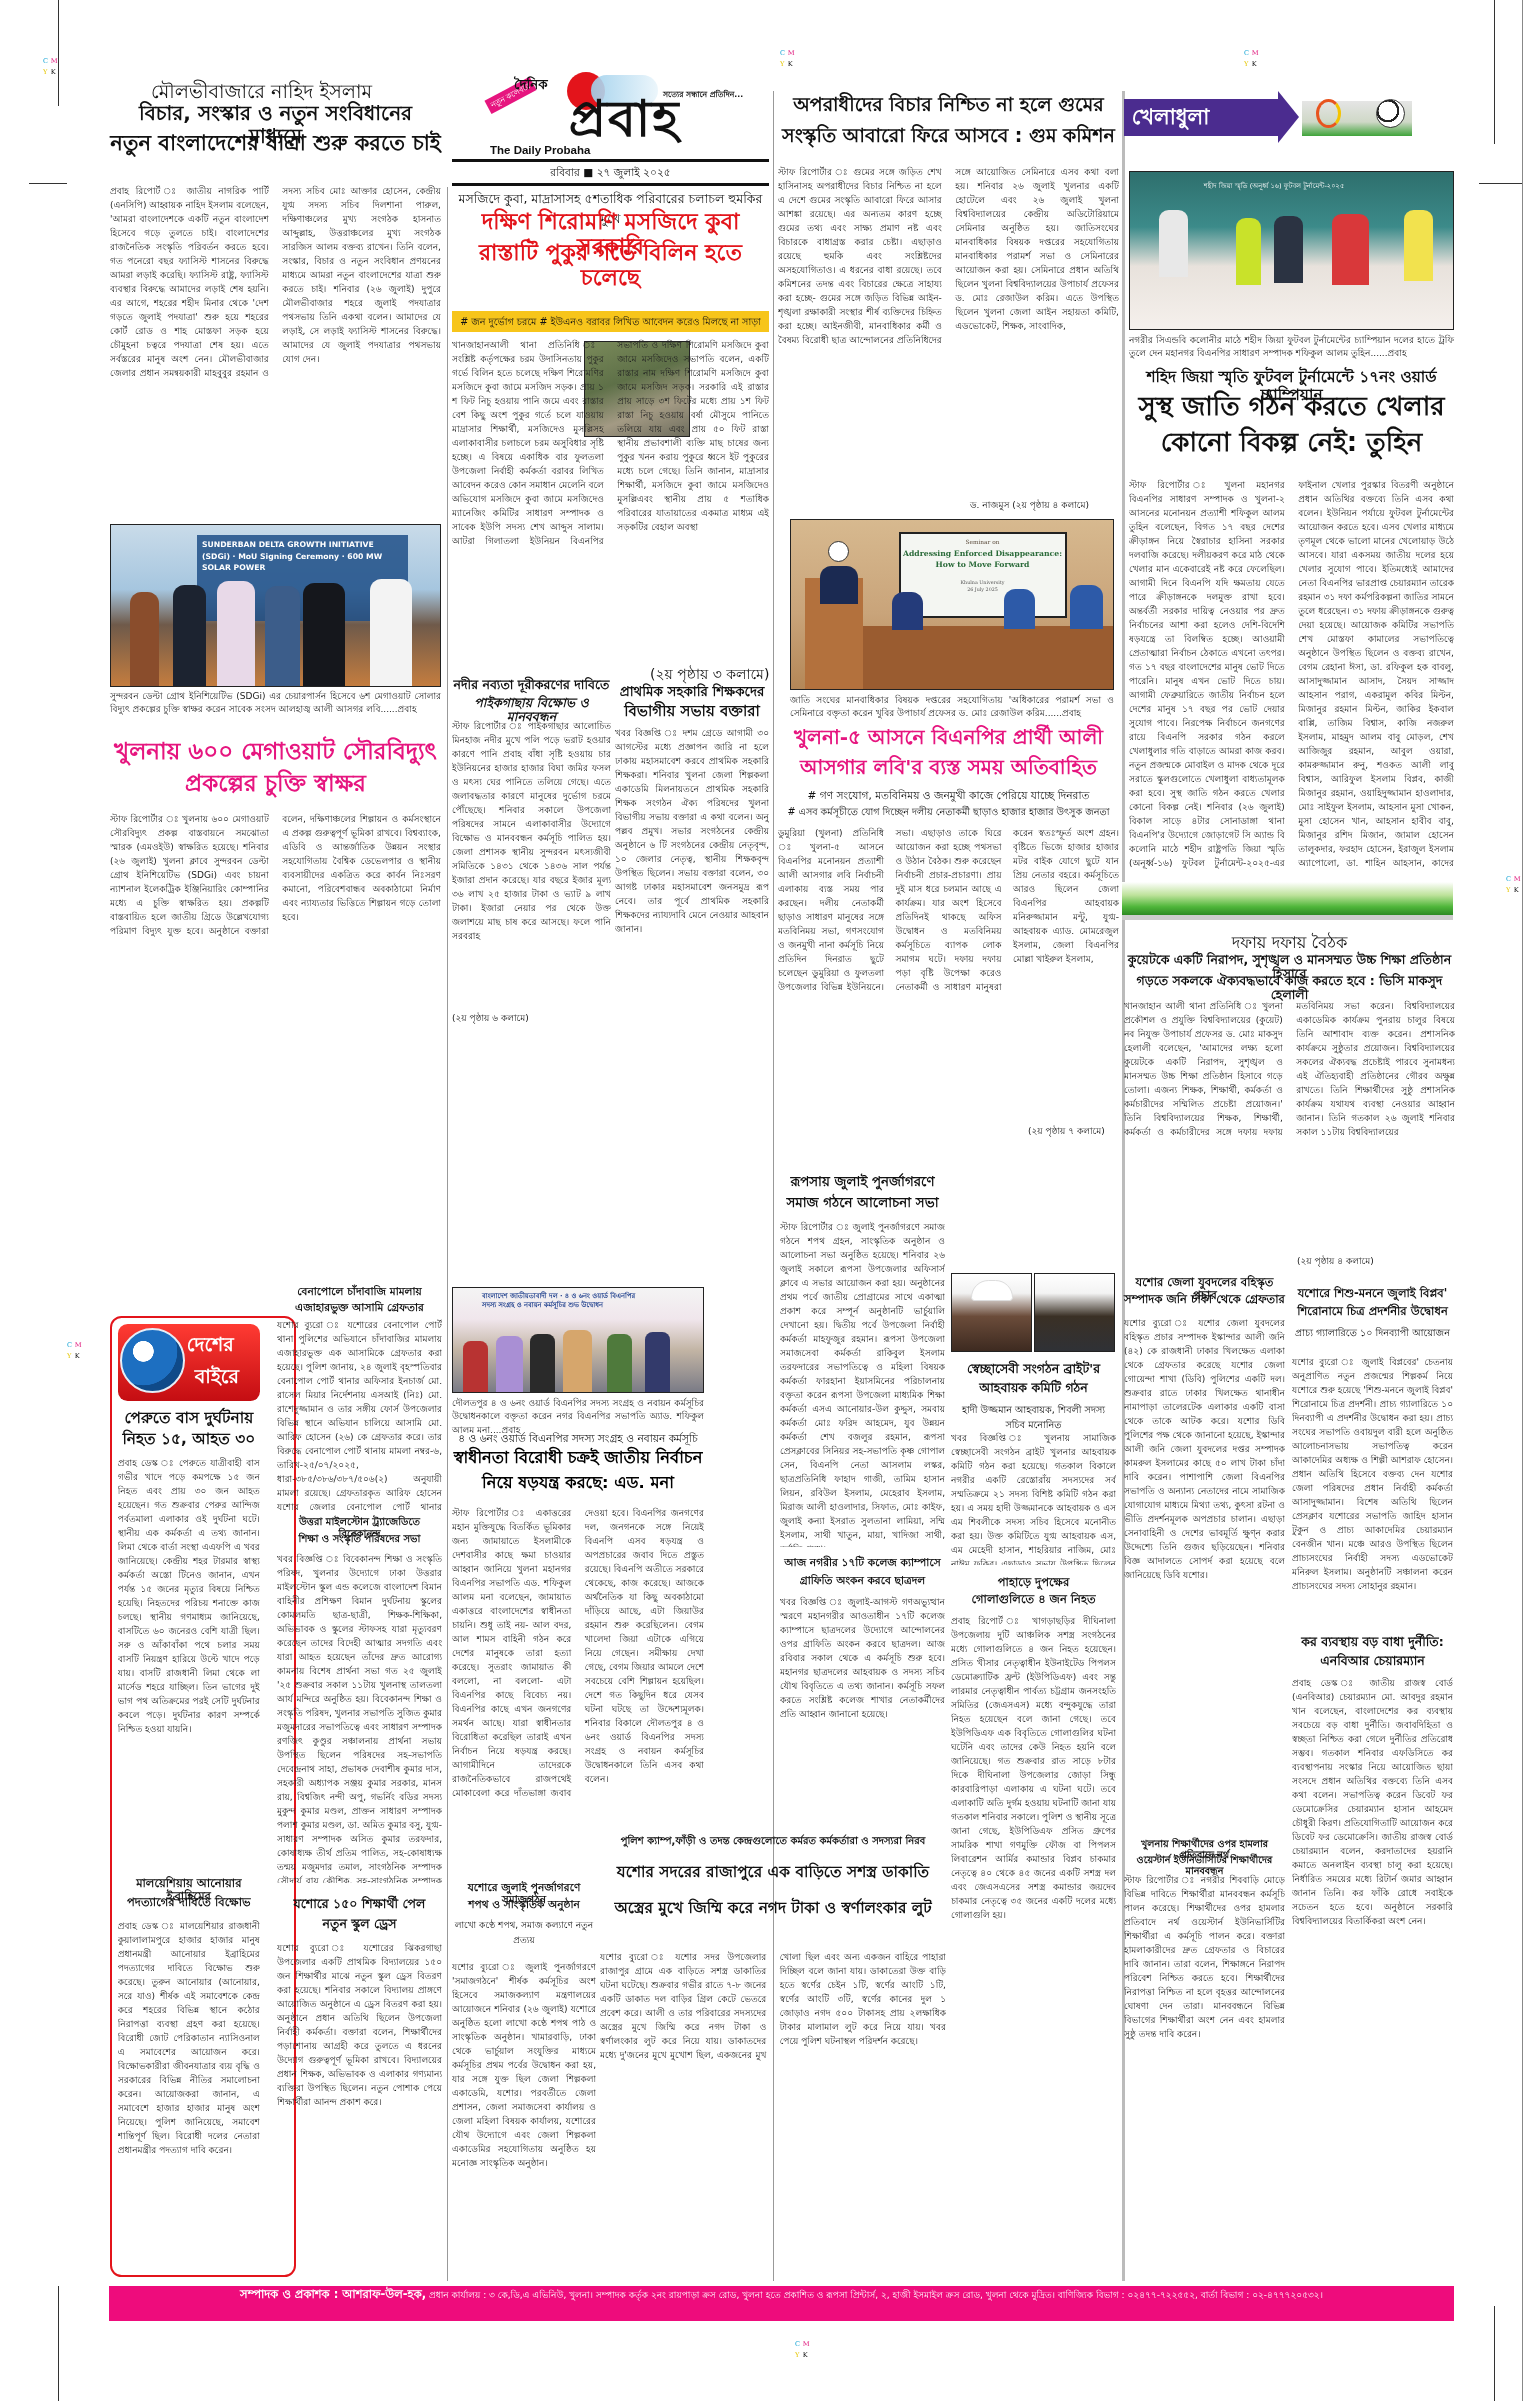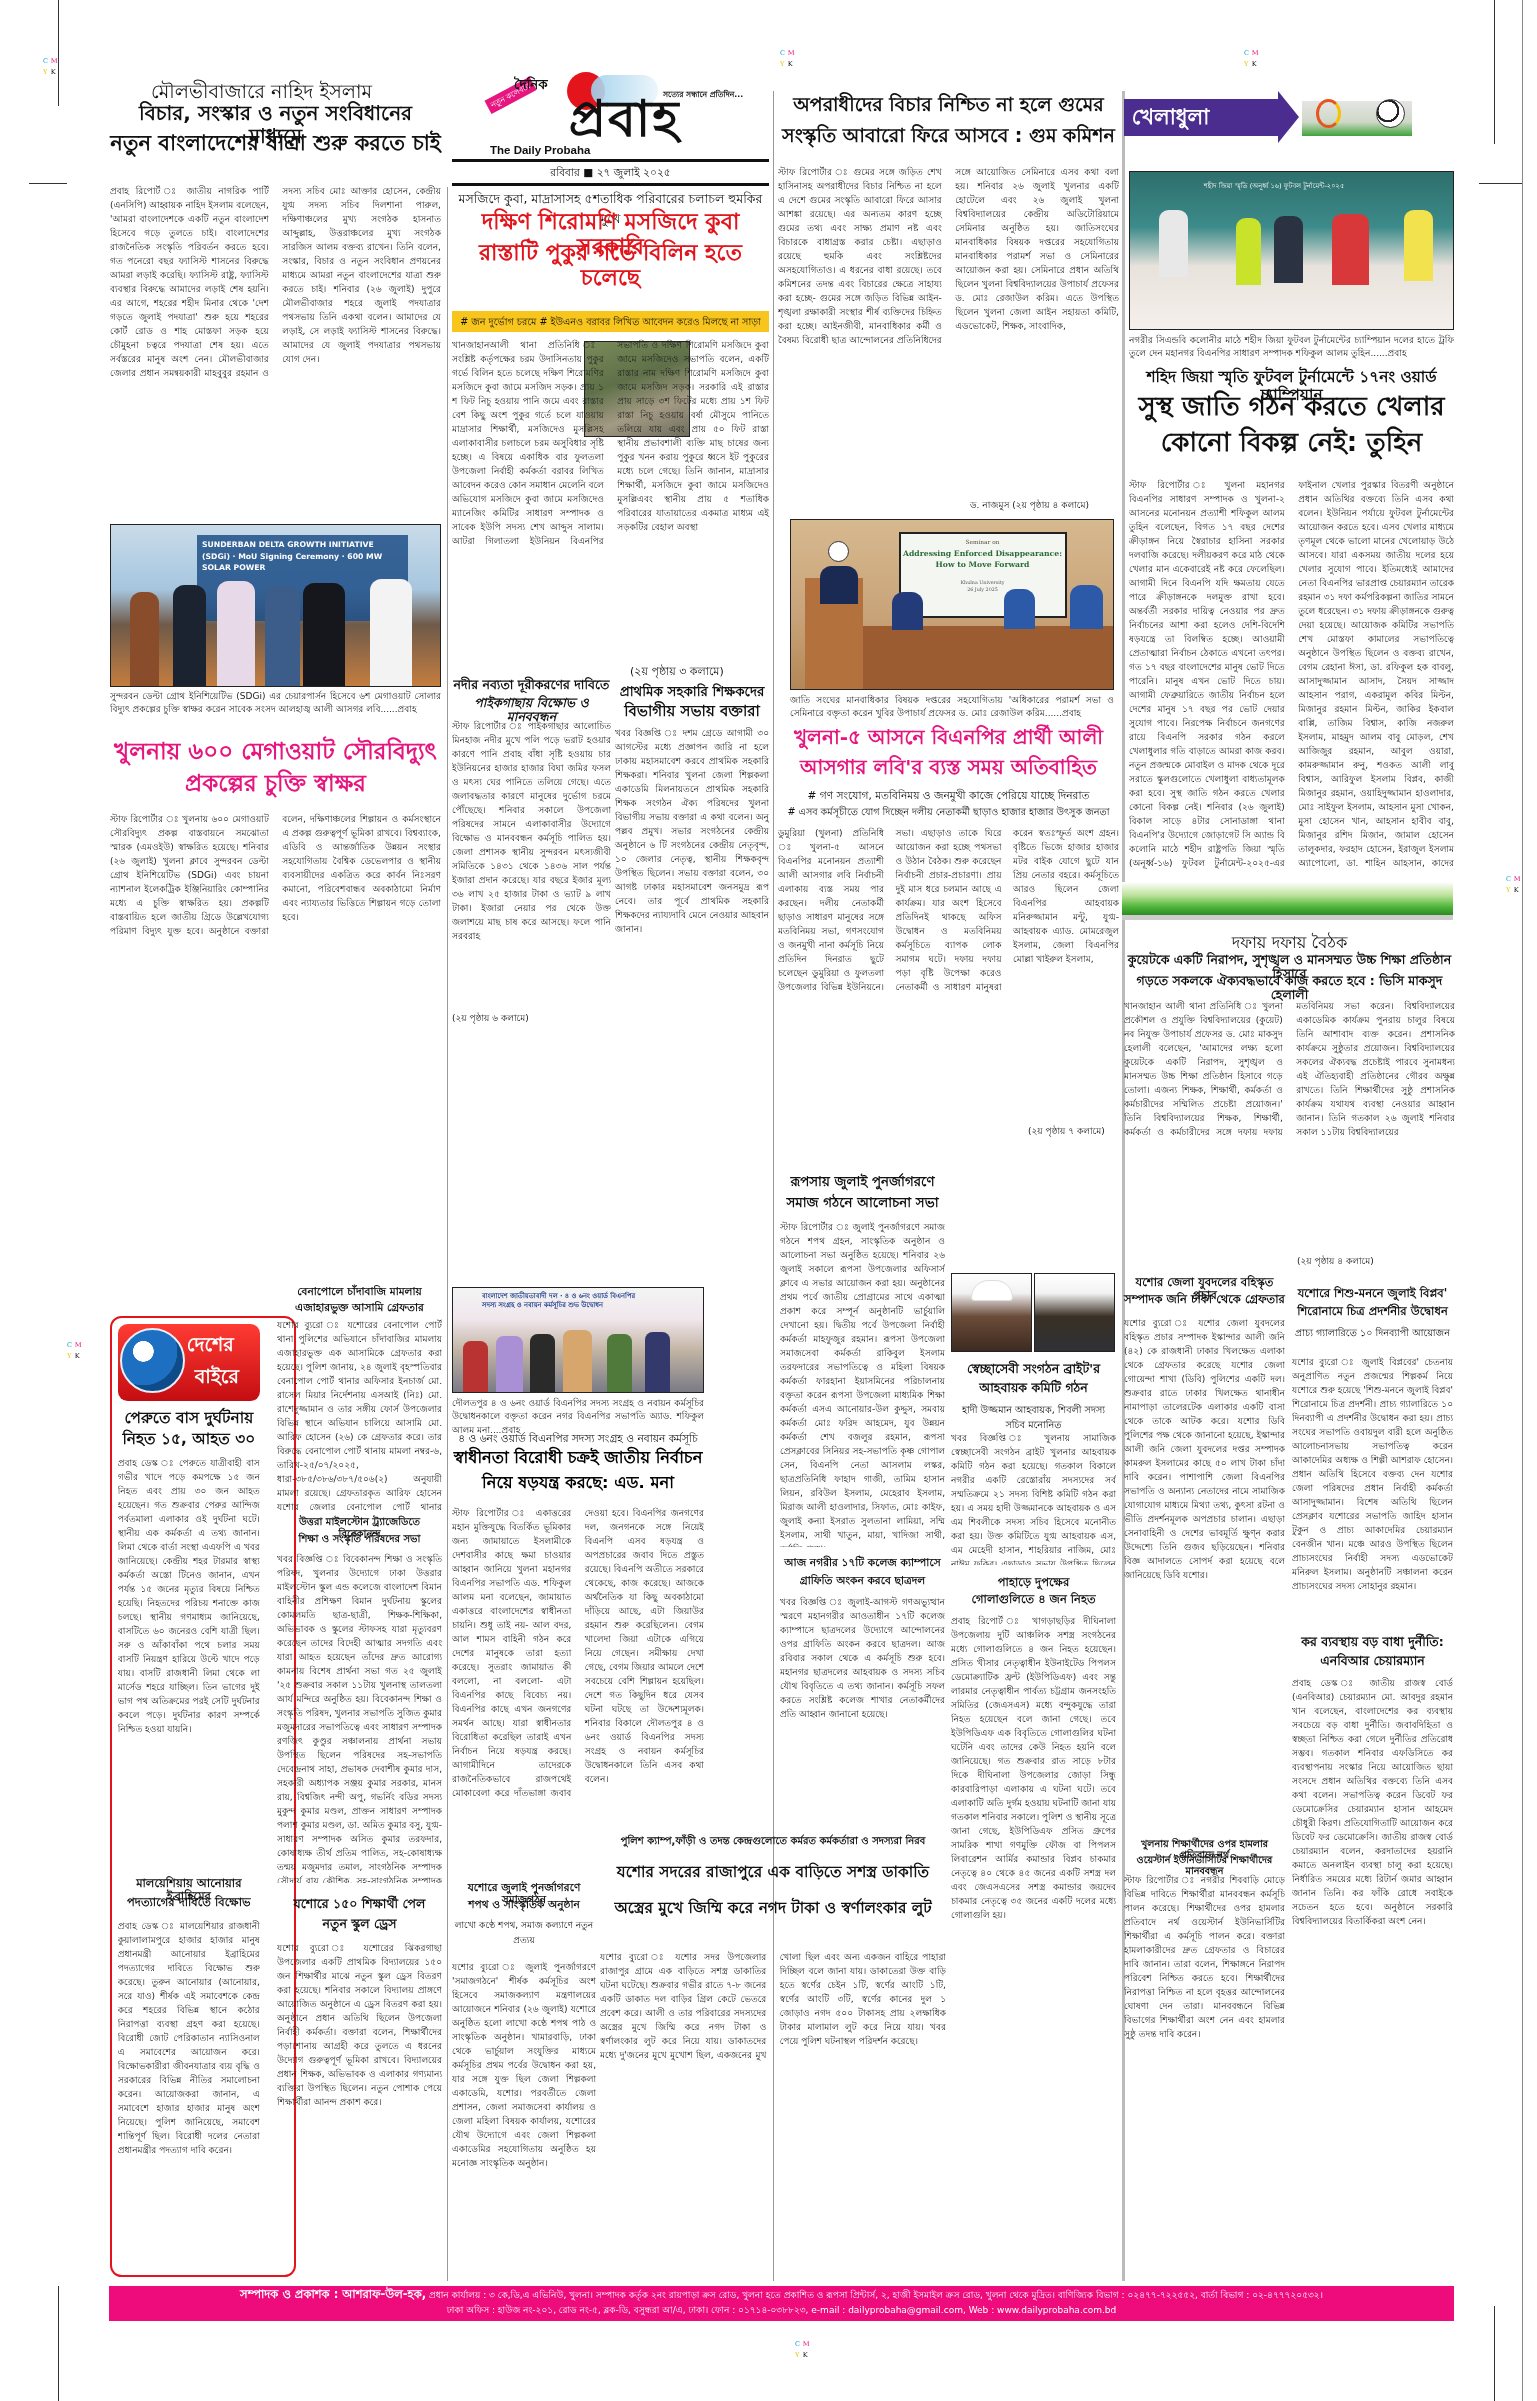--- a/index.html
+++ b/index.html
@@ -112,21 +112,21 @@
   <div class="abs" style="left:452px;top:183px;width:317px;height:2.9px;background:#111;"></div>
 </header>
 
 <section>
   <div class="abs kicker" style="left:452px;top:190px;width:317px;font-size:12.5px;">মসজিদে কুবা, মাদ্রাসাসহ ৫শতাধিক পরিবারের চলাচল হুমকির মুখে</div>
   <div class="abs hl red" style="left:452px;top:209px;width:317px;font-size:22px;">দক্ষিণ শিরোমণি মসজিদে কুবা সরকারি</div>
   <div class="abs hl red" style="left:452px;top:240px;width:317px;font-size:22px;">রাস্তাটি পুকুর গর্ভে বিলিন হতে চলেছে</div>
   <div class="abs" style="left:452px;top:311px;width:317px;background:#f7c51b;font-size:9.6px;line-height:21px;text-align:center;"># জন দুর্ভোগ চরমে # ইউএনও বরাবর লিখিত আবেদন করেও মিলছে না সাড়া</div>
   <div class="photo" style="left:584px;top:341px;width:106px;height:96px;background:linear-gradient(160deg,#7a8a5a 0%,#5e7048 40%,#a39a84 70%,#6e6d5d 100%);"></div>
   <div class="abs body cols2" style="left:452px;top:338px;width:317px;height:322px;">খানজাহানআলী থানা প্রতিনিধি ঃ সংশ্লিষ্ট কর্তৃপক্ষের চরম উদাসিনতায় পুকুর গর্ভে বিলিন হতে চলেছে দক্ষিণ শিরোমণির মসজিদে কুবা জামে মসজিদ সড়ক। প্রায় ১ শ ফিট নিচু হওয়ায় পানি জমে এবং রাস্তার বেশ কিছু অংশ পুকুর গর্তে চলে যাওয়ায় মাদ্রাসার শিক্ষার্থী, মসজিদেও মুসল্লিসহ এলাকাবাসীর চলাচলে চরম অসুবিধার সৃষ্টি হচ্ছে। এ বিষয়ে একাধিক বার ফুলতলা উপজেলা নির্বাহী কর্মকর্তা বরাবর লিখিত আবেদন করেও কোন সমাধান মেলেনি বলে অভিযোগ মসজিদে কুবা জামে মসজিদেও ম্যানেজিং কমিটির সাধারণ সম্পাদক ও সাবেক ইউপি সদস্য শেখ আব্দুস সালাম। আটরা গিলাতলা ইউনিয়ন বিএনপির সভাপতি ও দক্ষিণ শিরোমণি মসজিদে কুবা জামে মসজিদেও সভাপতি বলেন, একটি রাস্তার নাম দক্ষিণ শিরোমণি মসজিদে কুবা জামে মসজিদ সড়ক। সরকারি এই রাস্তার প্রায় সাড়ে ৩শ ফিটের মধ্যে প্রায় ১শ ফিট রাস্তা নিচু হওয়ায় বর্ষা মৌসুমে পানিতে তলিয়ে যায় এবং প্রায় ৫০ ফিট রাস্তা স্থানীয় প্রভাবশালী ব্যক্তি মাছ চাষের জন্য পুকুর খনন করায় পুকুরে ধ্বসে ইট পুকুরের মধ্যে চলে গেছে। তিনি জানান, মাদ্রাসার শিক্ষার্থী, মসজিদে কুবা জামে মসজিদেও মুসল্লিএবং স্থানীয় প্রায় ৫ শতাধিক পরিবারের যাতায়াতের একমাত্র মাধ্যম এই সড়কটির বেহাল অবস্থা</div>
-  <div class="abs" style="left:630px;top:663px;font-size:11px;">(২য় পৃষ্ঠায় ৩ কলামে)</div>
+  <div class="abs" style="left:650px;top:663px;font-size:14px;">(২য় পৃষ্ঠায় ৩ কলামে)</div>
 </section>
 
 <section>
   <div class="abs hl" style="left:452px;top:678px;width:159px;font-size:12.5px;">নদীর নব্যতা দূরীকরণের দাবিতে</div>
   <div class="abs hl" style="left:452px;top:696px;width:159px;font-size:12.5px;font-style:italic;">পাইকগাছায় বিক্ষোভ ও মানববন্ধন</div>
   <div class="abs body" style="left:452px;top:719px;width:159px;height:288px;">স্টাফ রিপোর্টার ঃ পাইকগাছার আলোচিত মিনহাজ নদীর মুখে পলি পড়ে ভরাট হওয়ার কারণে পানি প্রবাহ বাঁধা সৃষ্টি হওয়ায় চার ইউনিয়নের হাজার হাজার বিঘা জমির ফসল ও মৎস্য ঘের পানিতে তলিয়ে গেছে। এতে জলাবদ্ধতার কারণে মানুষের দুর্ভোগ চরমে পৌঁছেছে। শনিবার সকালে উপজেলা পরিষদের সামনে এলাকাবাসীর উদ্যোগে বিক্ষোভ ও মানববন্ধন কর্মসূচি পালিত হয়। জেলা প্রশাসক স্থানীয় সুন্দরবন মৎস্যজীবী সমিতিকে ১৪৩১ থেকে ১৪৩৬ সাল পর্যন্ত ইজারা প্রদান করেছে। যার বছরে ইজার মূল্য ৩৬ লাখ ২৫ হাজার টাকা ও ভ্যাট ৯ লাখ টাকা। ইজারা নেয়ার পর থেকে উক্ত জলাশয়ে মাছ চাষ করে আসছে। ফলে পানি সরবরাহ</div>
   <div class="abs" style="left:452px;top:1011px;font-size:9px;">(২য় পৃষ্ঠায় ৬ কলামে)</div>
 </section>
 
 <section>
@@ -319,15 +319,14 @@
   <div class="abs hl" style="left:600px;top:1864px;width:346px;font-size:15.4px;">যশোর সদরের রাজাপুরে এক বাড়িতে সশস্ত্র ডাকাতি</div>
   <div class="abs hl" style="left:600px;top:1900px;width:346px;font-size:15.4px;">অস্ত্রের মুখে জিম্মি করে নগদ টাকা ও স্বর্ণালংকার লুট</div>
   <div class="abs body cols2" style="left:600px;top:1950px;width:346px;height:322px;">যশোর ব্যুরো ঃ যশোর সদর উপজেলার রাজাপুর গ্রামে এক বাড়িতে সশস্ত্র ডাকাতির ঘটনা ঘটেছে। শুক্রবার গভীর রাতে ৭-৮ জনের একটি ডাকাত দল বাড়ির গ্রিল কেটে ভেতরে প্রবেশ করে। আলী ও তার পরিবারের সদস্যদের অস্ত্রের মুখে জিম্মি করে নগদ টাকা ও স্বর্ণালংকার লুট করে নিয়ে যায়। ডাকাতদের মধ্যে দু'জনের মুখে মুখোশ ছিল, একজনের মুখ খোলা ছিল এবং অন্য একজন বাহিরে পাহারা দিচ্ছিল বলে জানা যায়। ডাকাতেরা উক্ত বাড়ি হতে স্বর্ণের চেইন ১টি, স্বর্ণের আংটি ১টি, স্বর্ণের আংটি ৩টি, স্বর্ণের কানের দুল ১ জোড়াও নগদ ৫০০ টাকাসহ প্রায় ২লক্ষাধিক টাকার মালামাল লুট করে নিয়ে যায়। খবর পেয়ে পুলিশ ঘটনাস্থল পরিদর্শন করেছে।</div>
 </section>
 
 <footer style="position:absolute;left:109px;top:2286px;width:1345px;height:35px;background:#ee0c7c;color:#fff;text-align:center;overflow:hidden;">
   <div style="font-size:9px;line-height:16.3px;white-space:nowrap;">
     <span style="font-weight:bold;font-size:11.5px;">সম্পাদক ও প্রকাশক : আশরাফ-উল-হক,</span>
     <span>প্রধান কার্যালয় : ৩ কে,ডি,এ এভিনিউ, খুলনা। সম্পাদক কর্তৃক ২নং রায়পাড়া ক্রস রোড, খুলনা হতে প্রকাশিত ও রূপসা প্রিন্টার্স, ২, হাজী ইসমাইল ক্রস রোড, খুলনা থেকে মুদ্রিত। বাণিজ্যিক বিভাগ : ০২৪৭৭-৭২২৫৫২, বার্তা বিভাগ : ০২-৪৭৭৭২০৫৩২।</span>
   </div>
-  <div style="font-size:9px;line-height:15.4px;white-space:nowrap;">ঢাকা অফিস : হাউজ নং-২০১, রোড নং-৫, ব্লক-ডি, বসুন্ধরা আ/এ, ঢাকা। ফোন : ০১৭১৪-০৩৮৮২৩, e-mail : dailyprobaha@gmail.com, Web : www.dailyprobaha.com.bd</div>
 </footer>
 
 
 </body></html>

